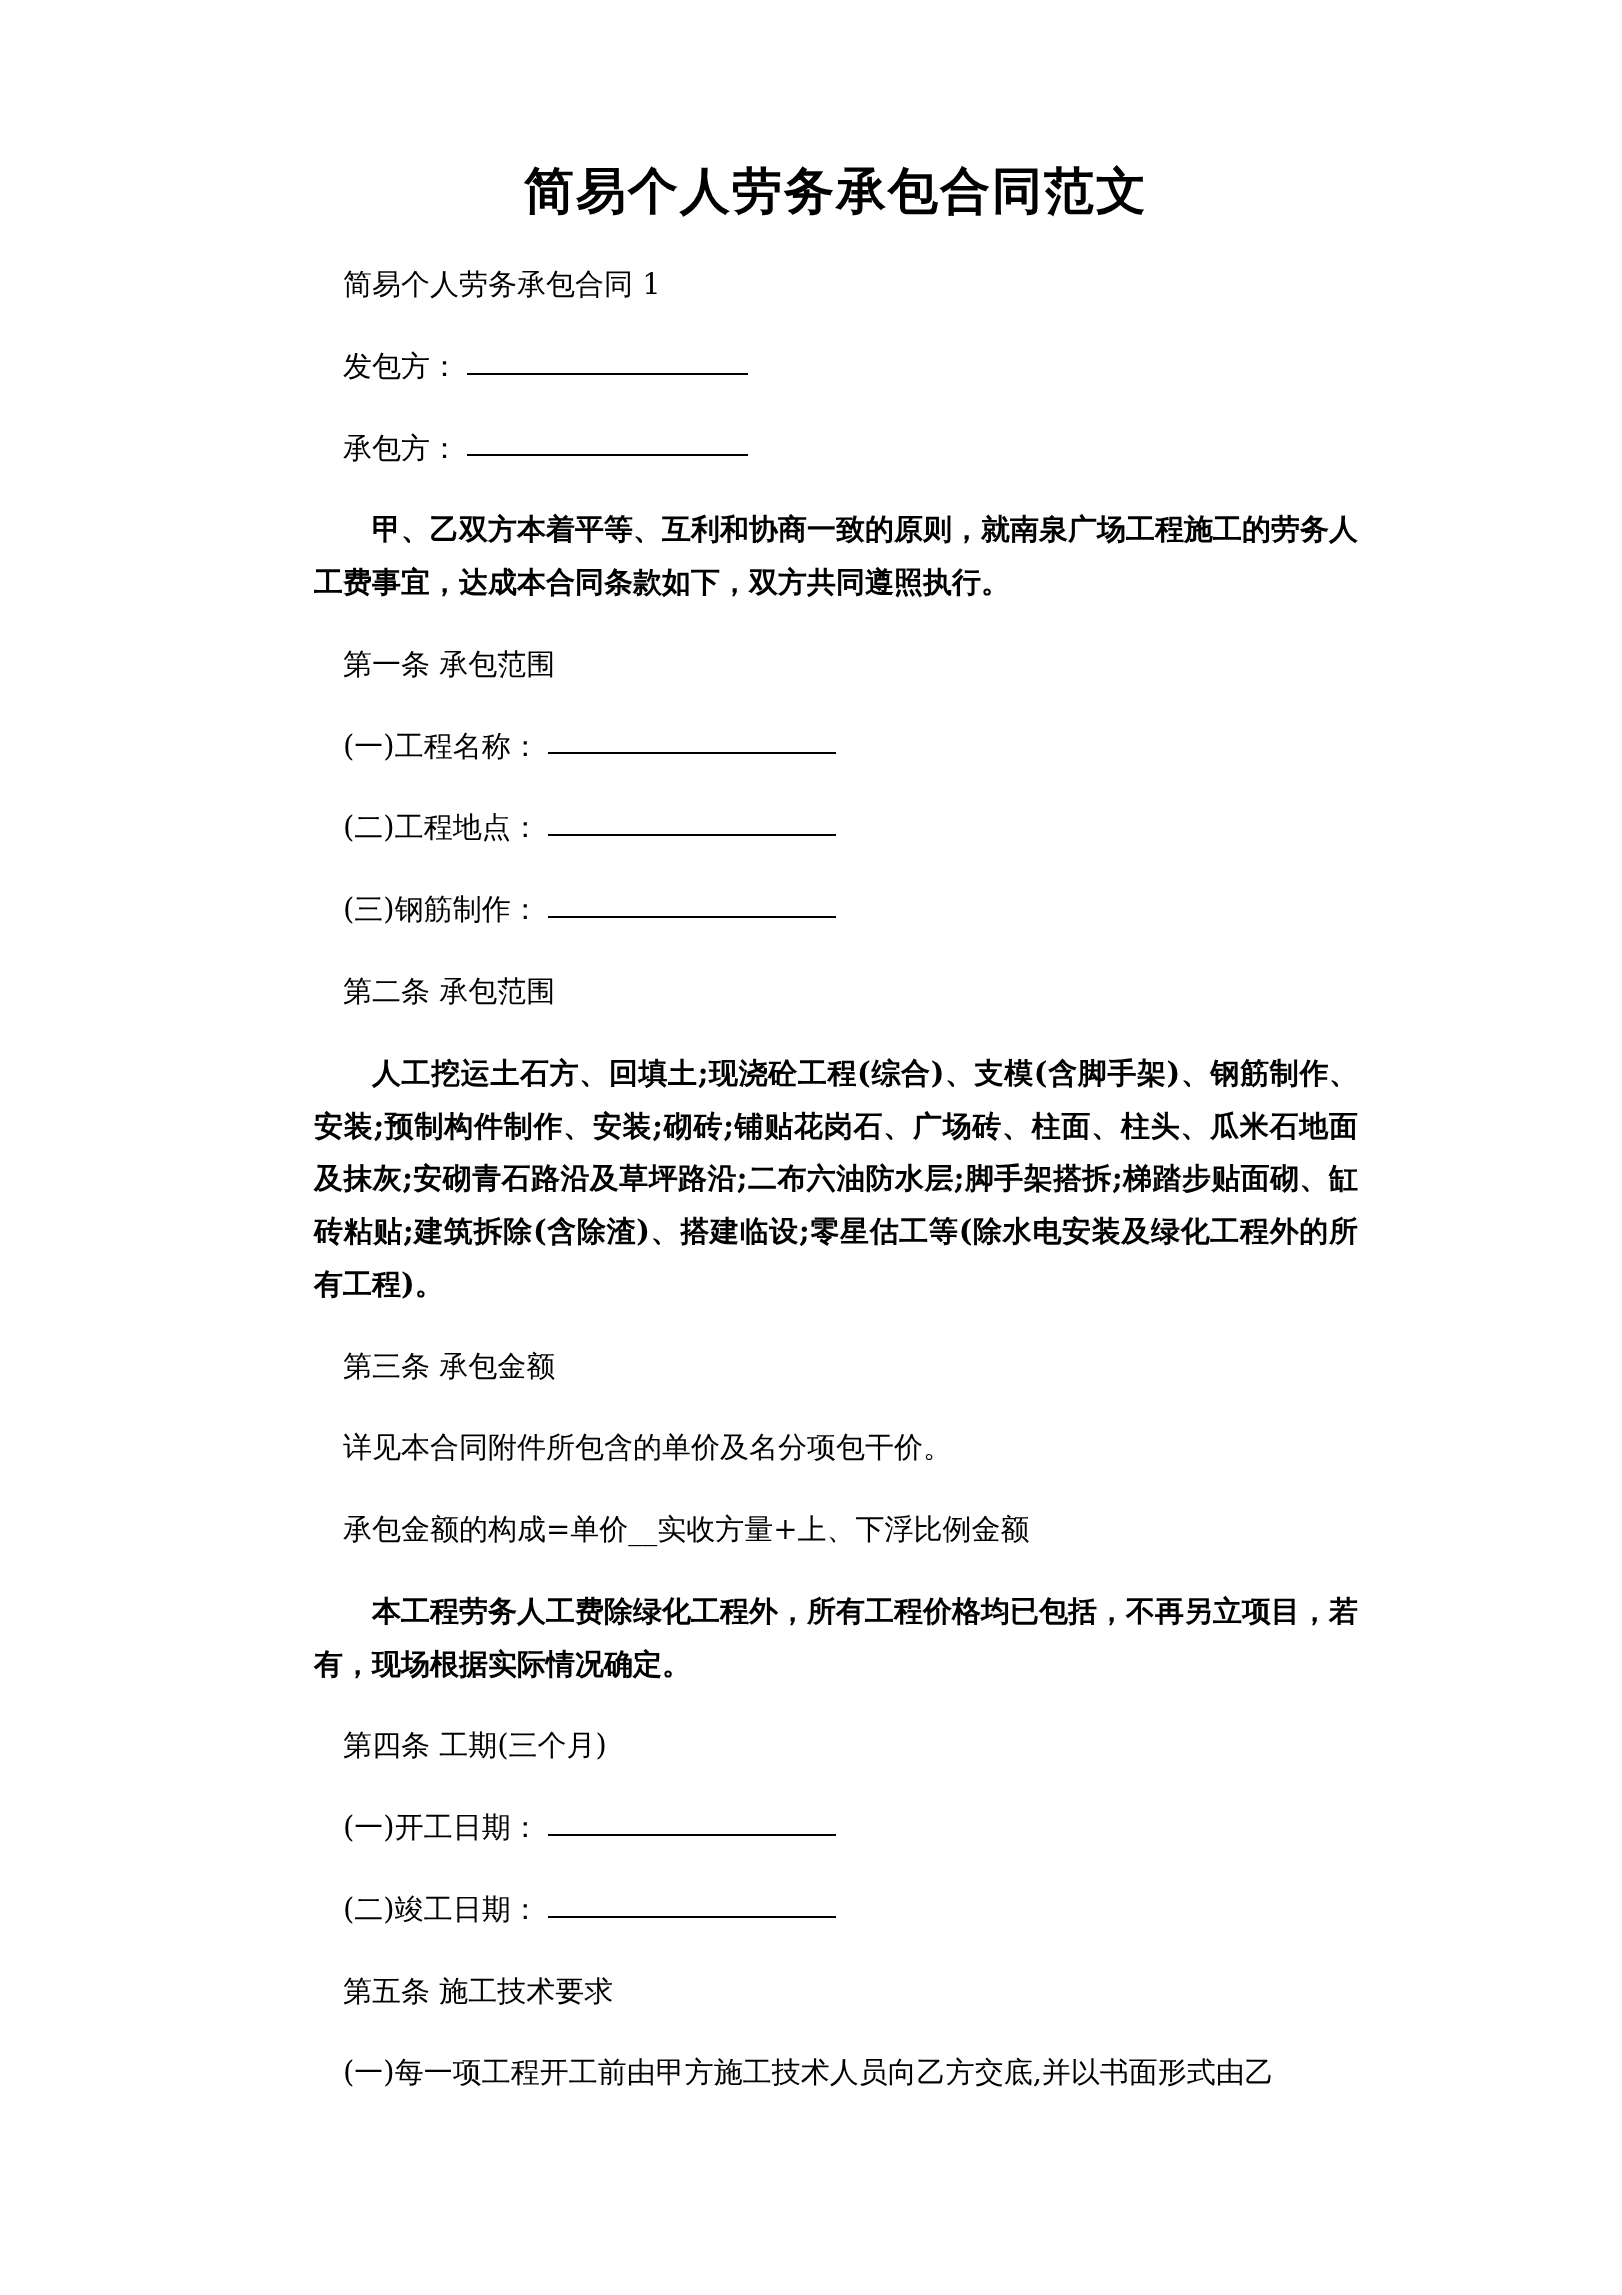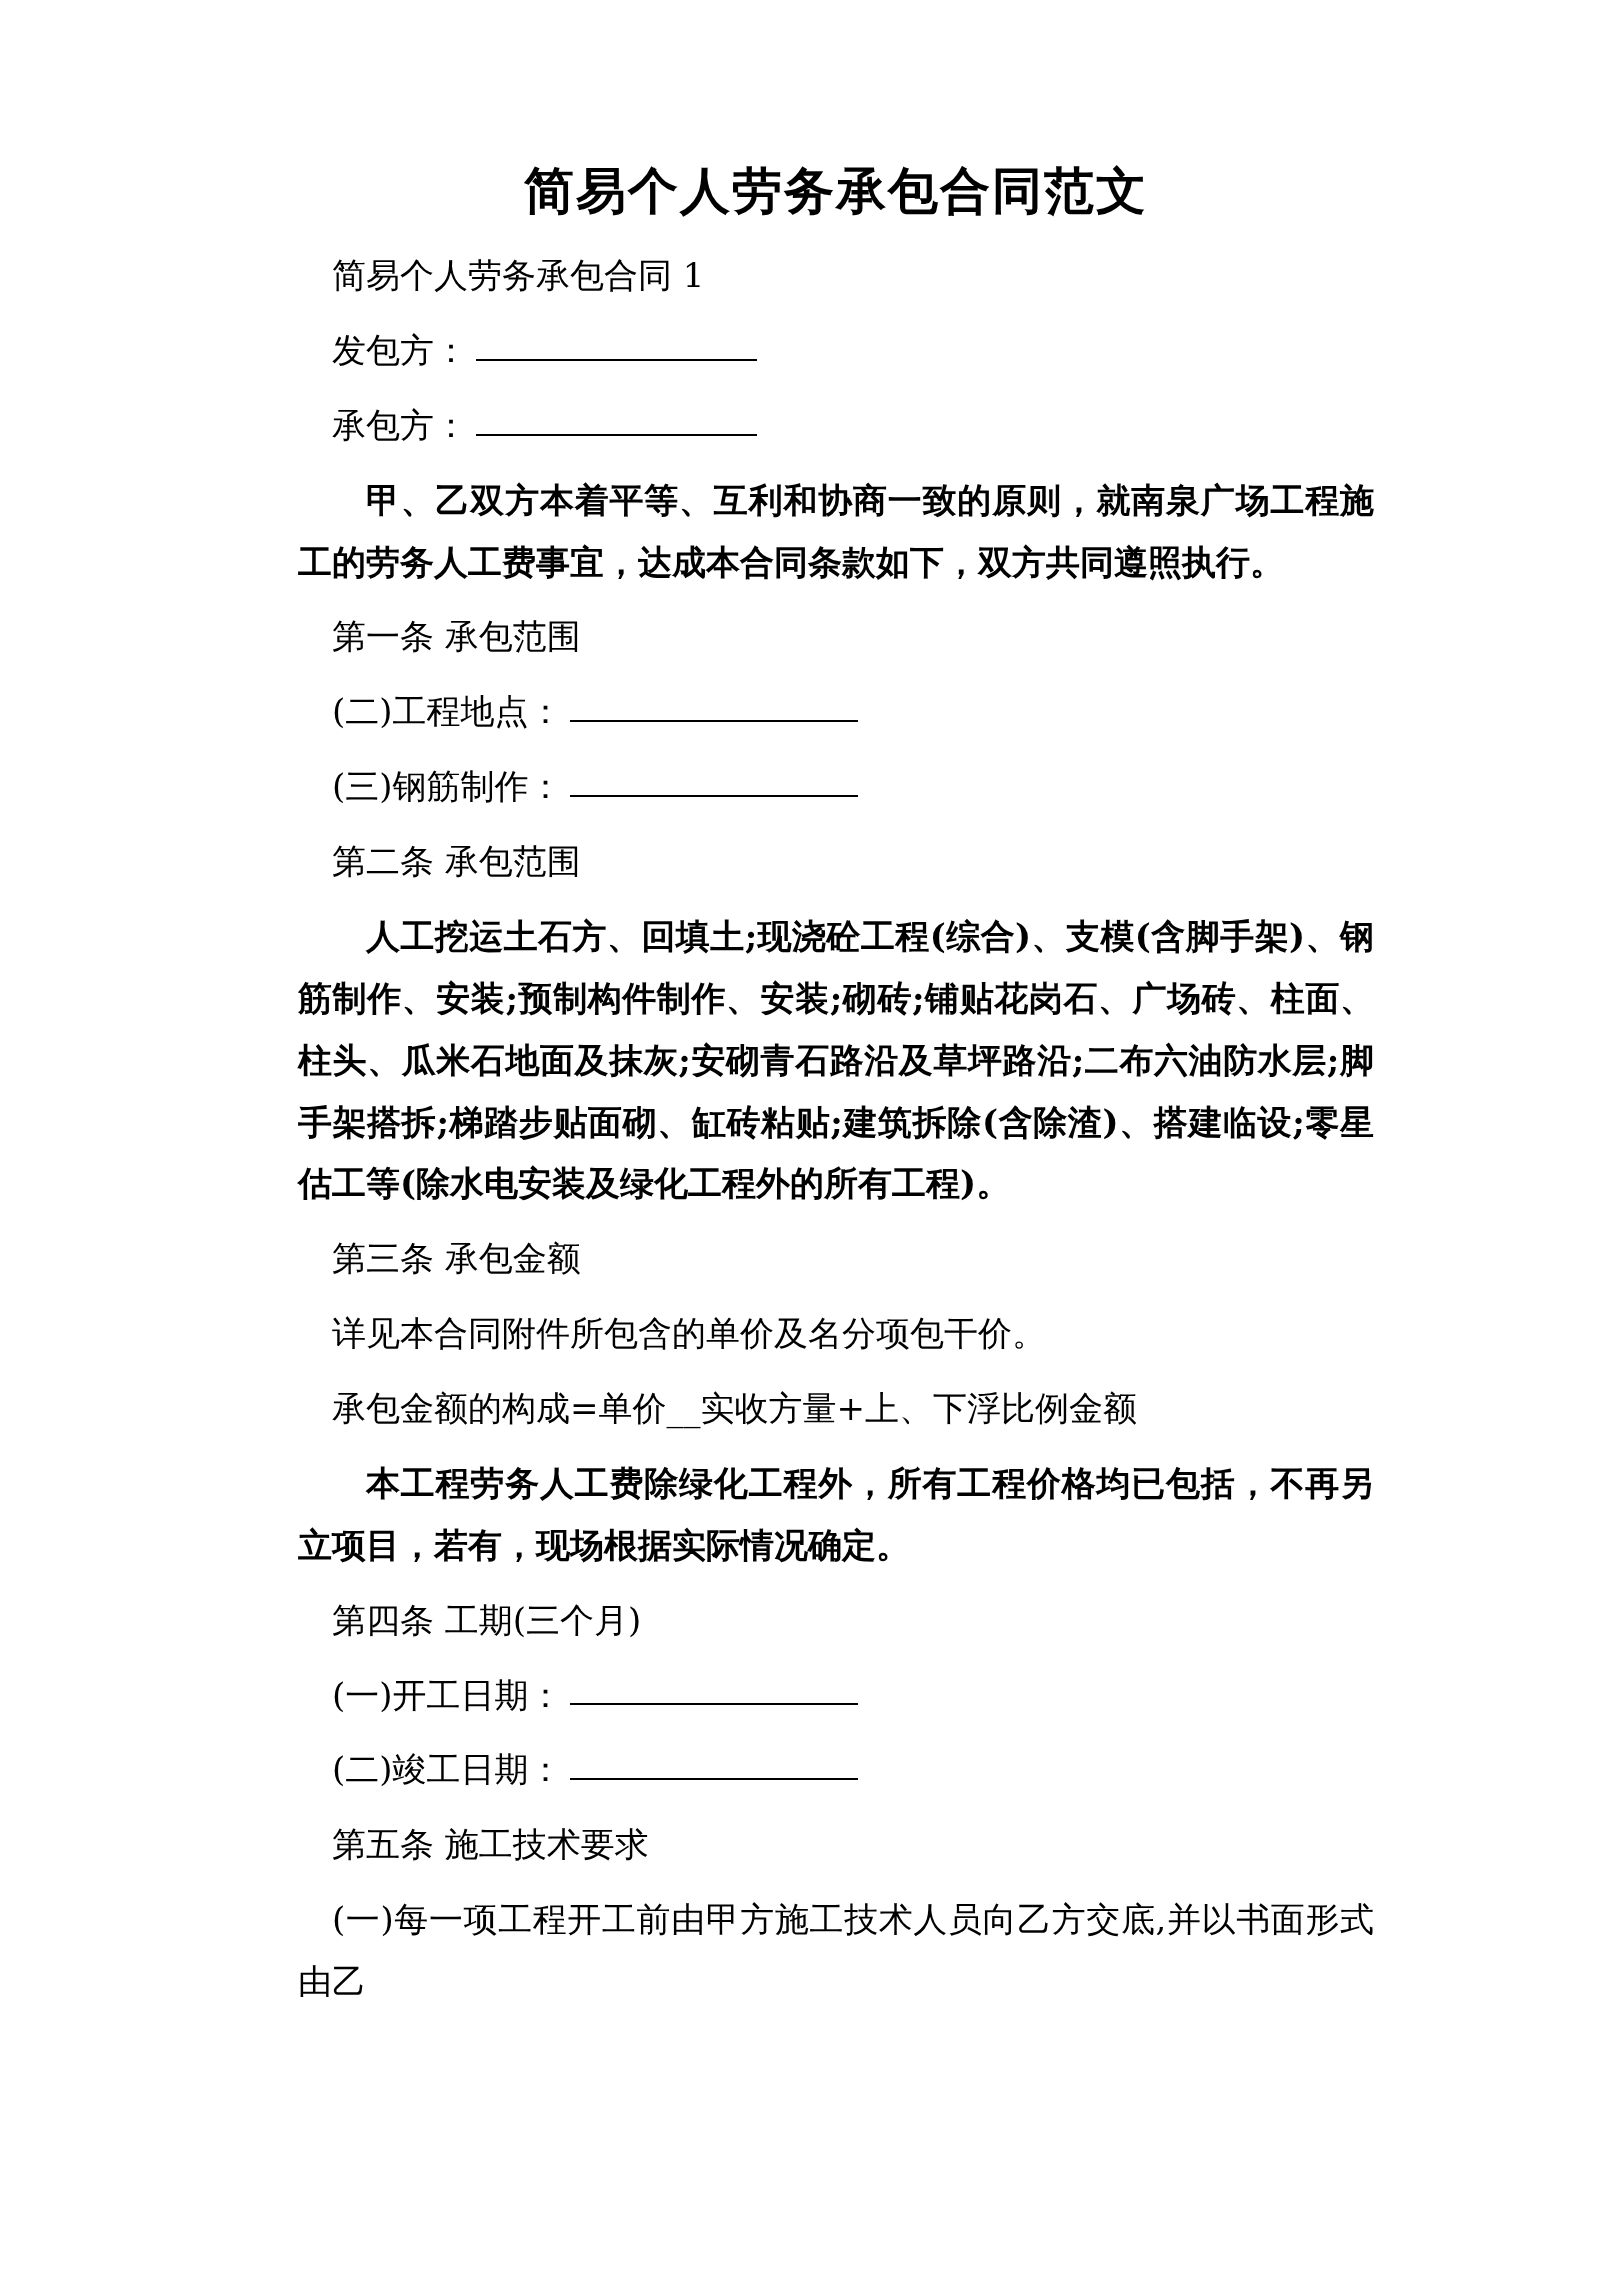--- a/index.html
+++ b/index.html
@@ -31,23 +31,23 @@
     font-size: 50px;
     font-weight: bold;
     text-align: center;
     line-height: 1.25;
     margin: 3px;
     padding-top: 157px;
     letter-spacing: 2px;
     font-family: "DejaVu Serif", "Liberation Serif", serif;
   }
   .para {
-    font-size: 34px;
+    font-size: 29px;
     line-height: 1.82;
-    margin: 0;
+    margin: 16px;
     padding-top: 13px;
     text-align: justify;
     text-justify: inter-ideograph;
     word-break: break-all;
   }
   .para.indent {
     text-indent: 2em;
     font-weight: bold;
   }
   .para.first-line {
@@ -84,20 +84,23 @@
     </p>
 
     <p class="para heading-line">
       <span>承包方：</span><span class="blank w-party"></span>
     </p>
 
     <p class="para indent">甲、乙双方本着平等、互利和协商一致的原则，就南泉广场工程施工的劳务人工费事宜，达成本合同条款如下，双方共同遵照执行。</p>
 
     <p class="para heading-line">第一条  承包范围</p>
 
+    <p class="para heading-line">
+      <span>(一)工程名称：</span><span class="blank w-field"></span>
+    </p>
 
     <p class="para heading-line">
       <span>(二)工程地点：</span><span class="blank w-field"></span>
     </p>
 
     <p class="para heading-line">
       <span>(三)钢筋制作：</span><span class="blank w-field"></span>
     </p>
 
     <p class="para heading-line">第二条  承包范围</p>

